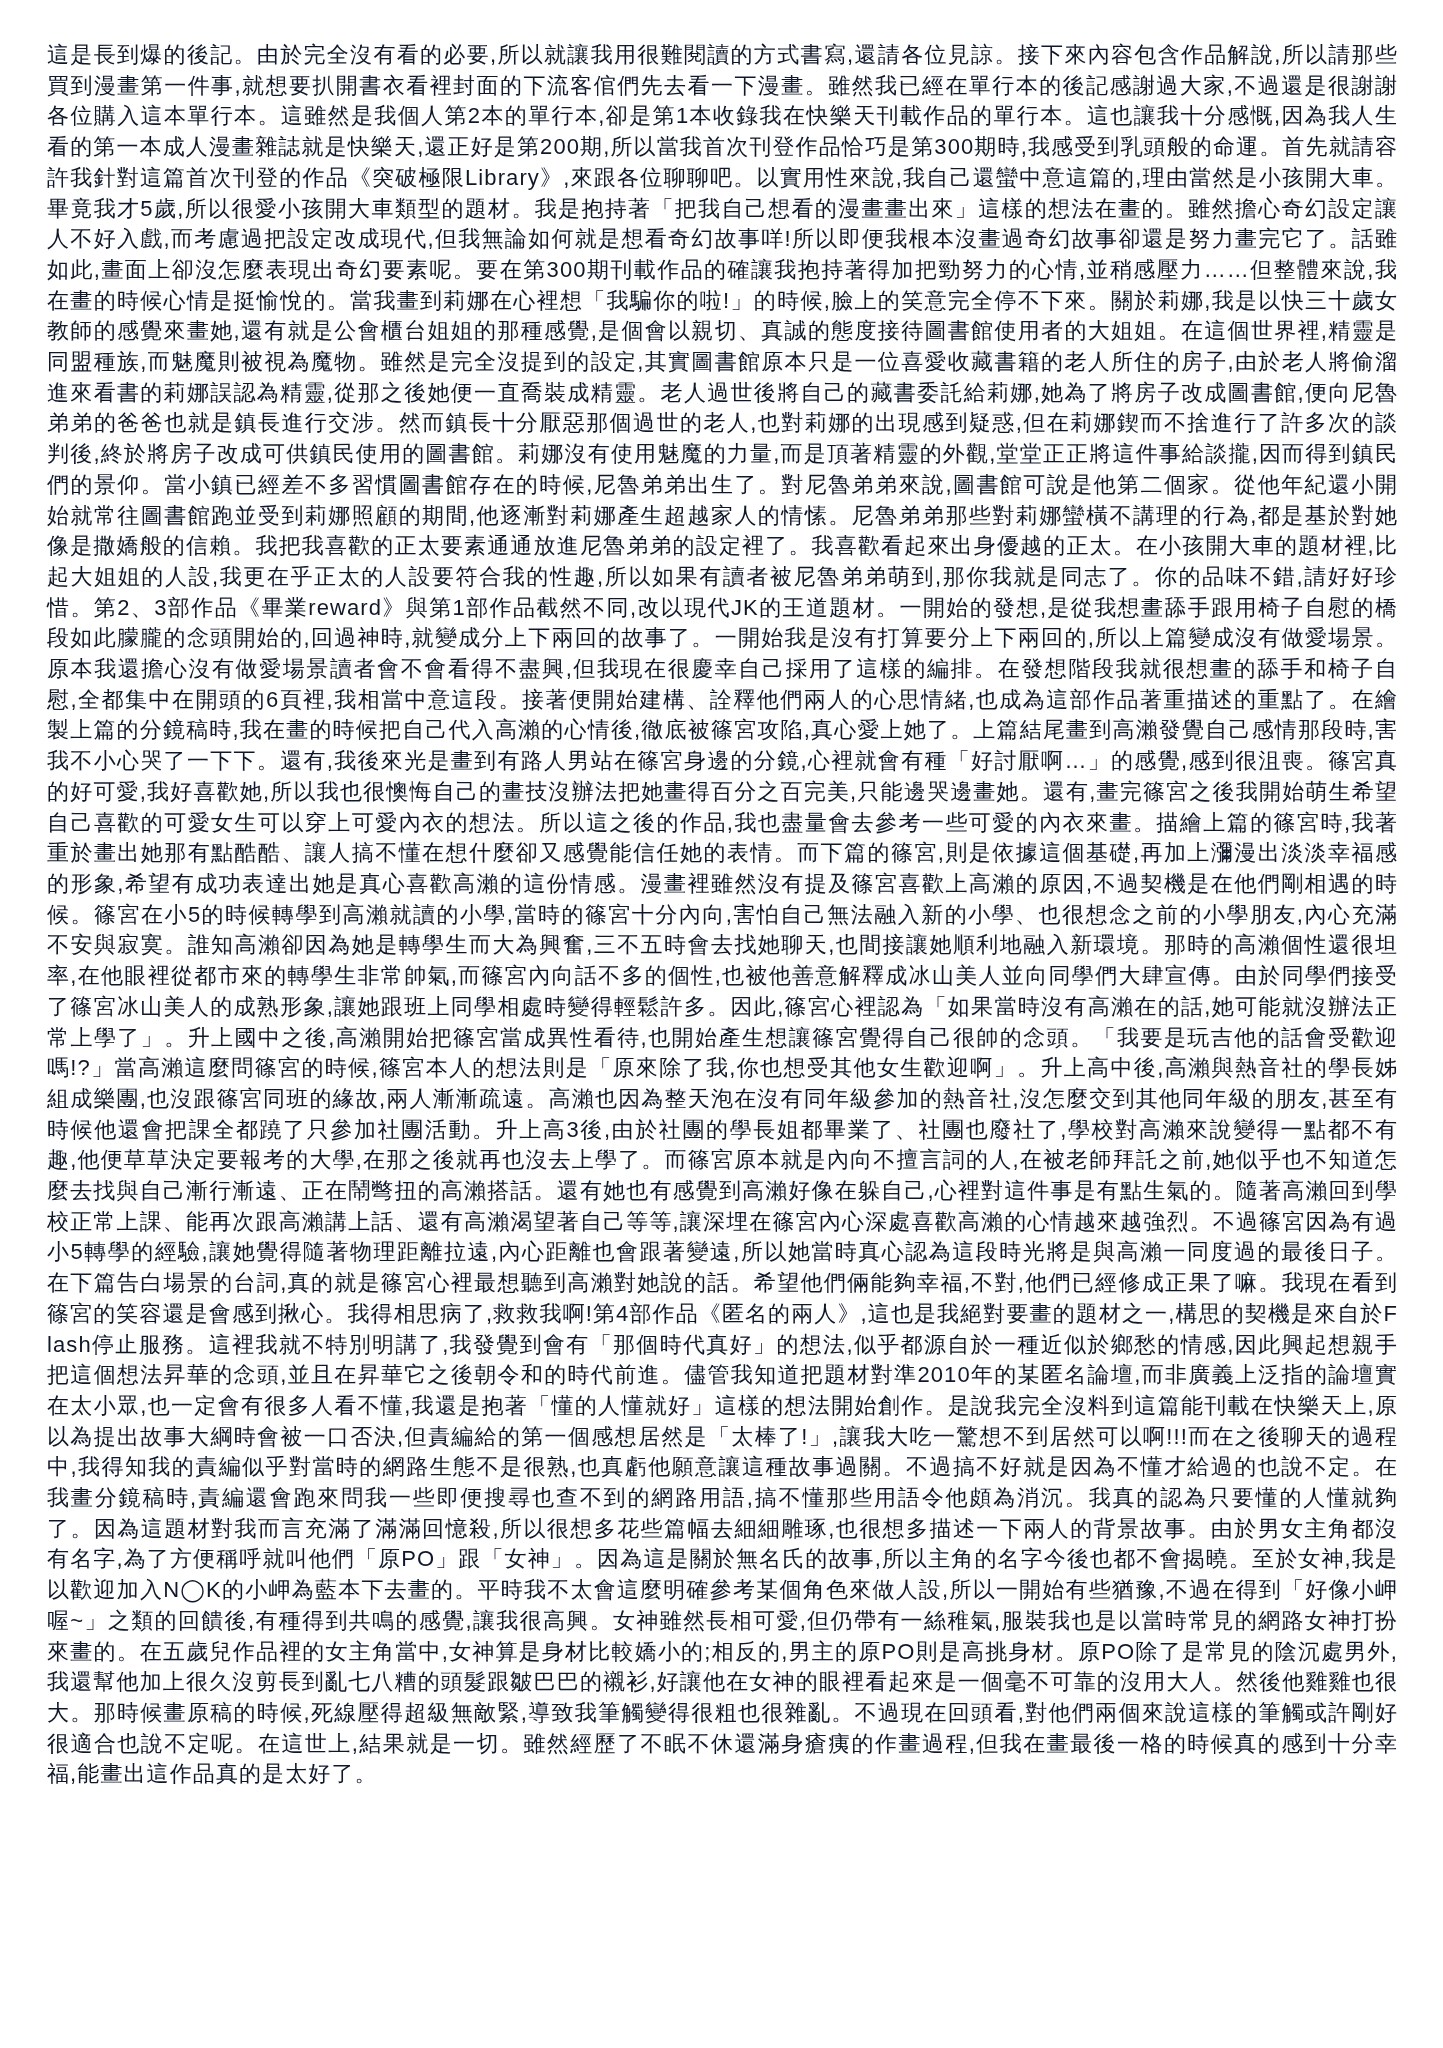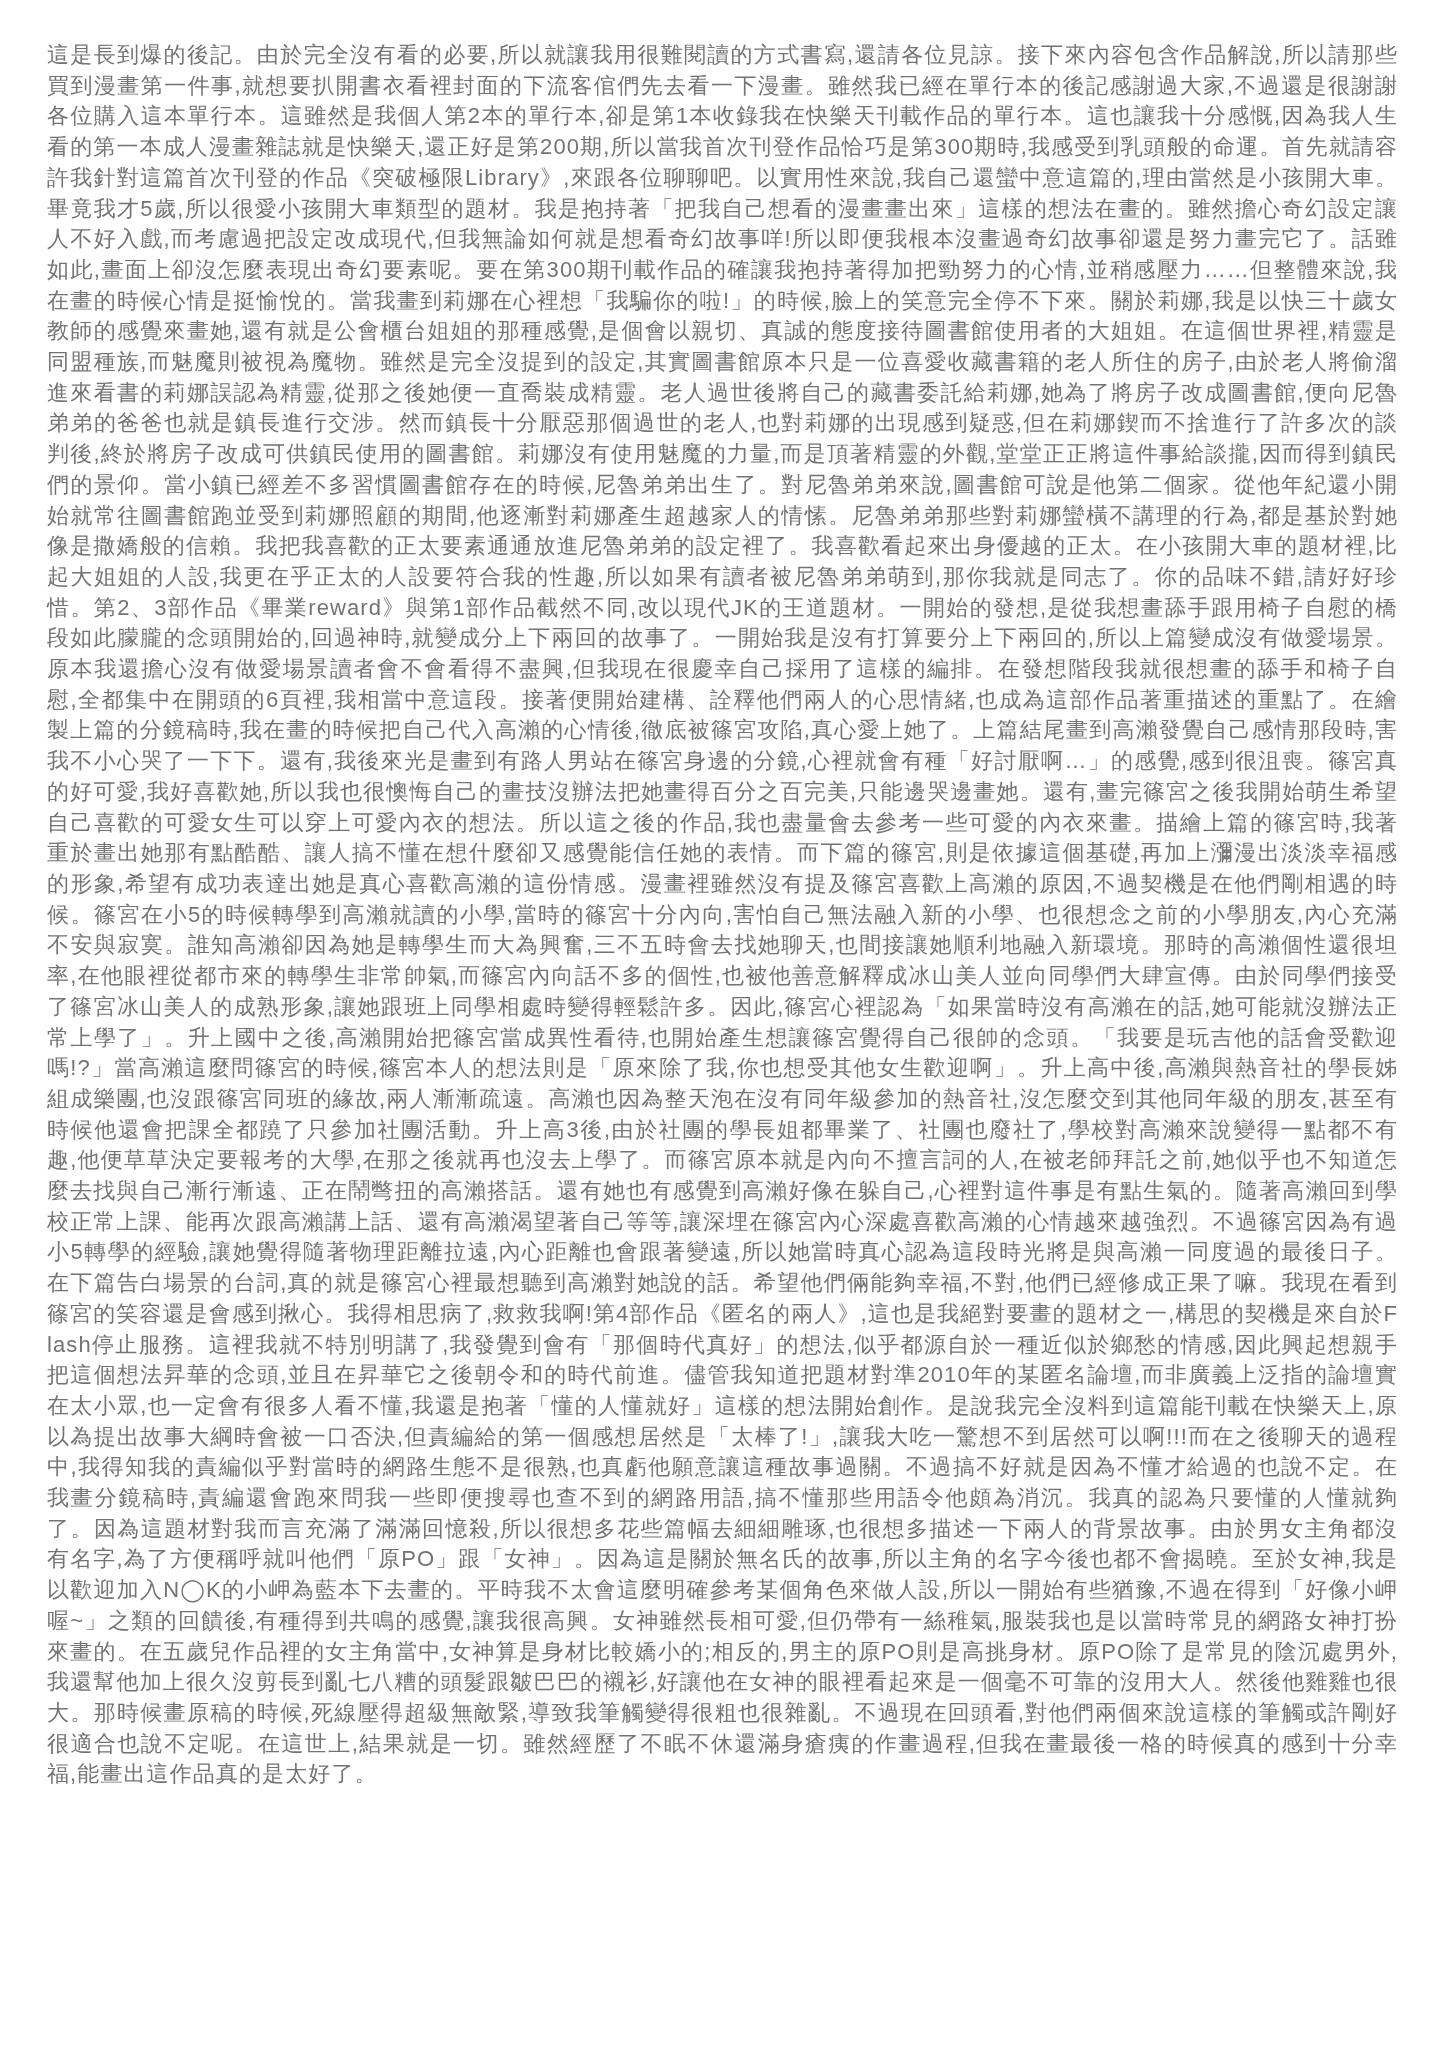--- a/index.html
+++ b/index.html
@@ -16,21 +16,21 @@
   }
   .afterword {
     position: absolute;
     left: 47px;
     top: 40px;
     width: 1351px;
     font-family: "Liberation Sans", "DejaVu Sans", sans-serif;
     font-size: 22px;
     line-height: 30.7px;
     letter-spacing: 1.1px;
-    color: #737373;
+    color: #0f172a;
     text-align: justify;
     text-justify: inter-ideograph;
     word-break: break-all;
   }
   .afterword span {
     display: inline;
   }
 </style>
 </head>
 <body>

